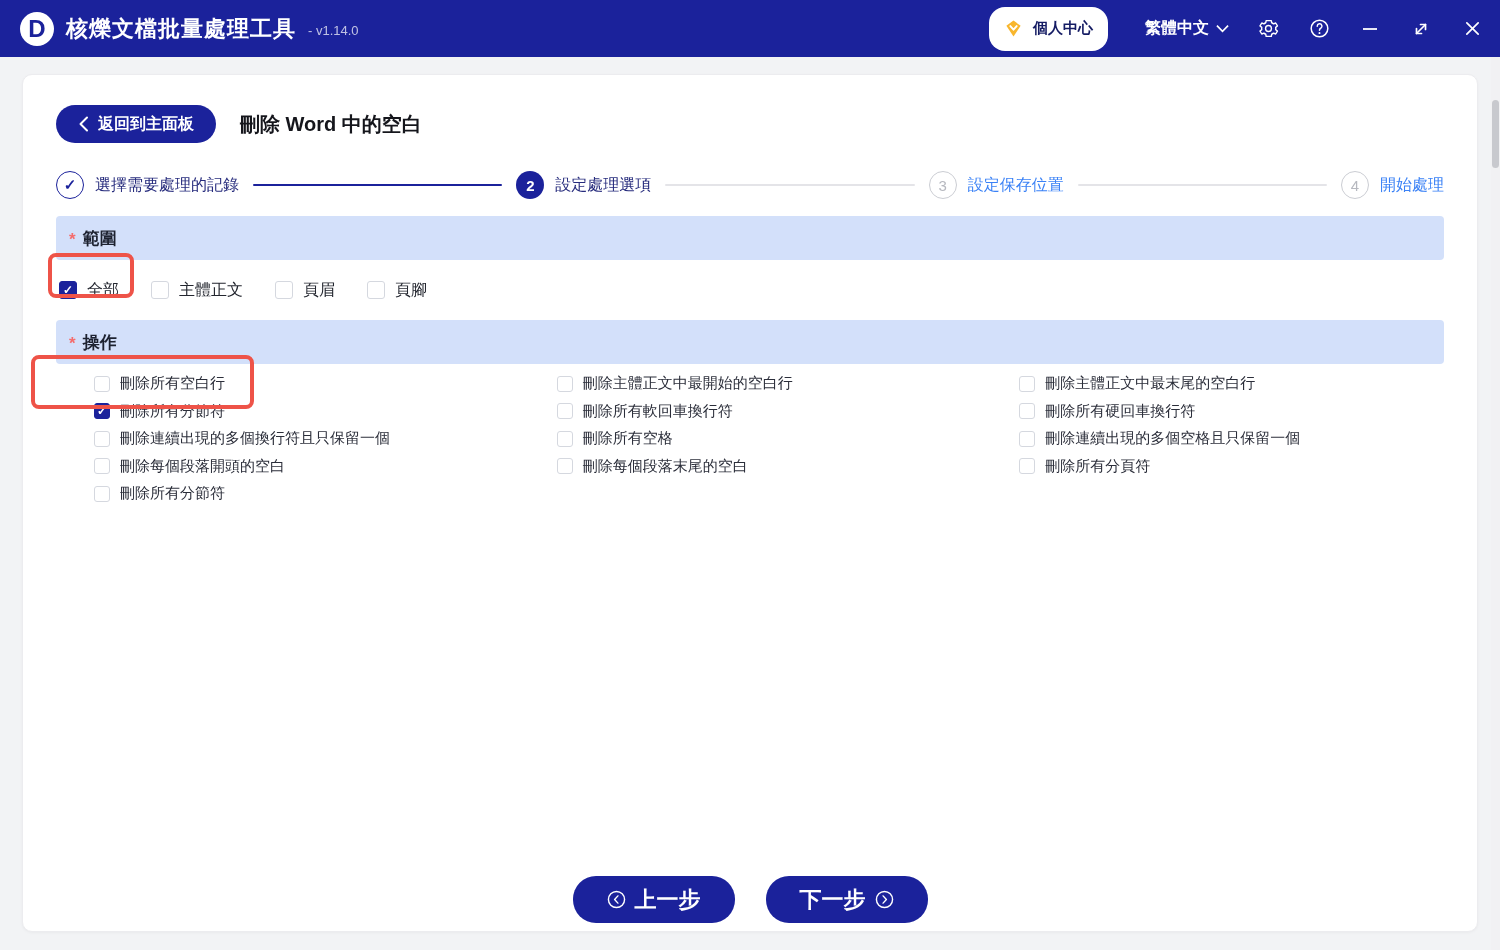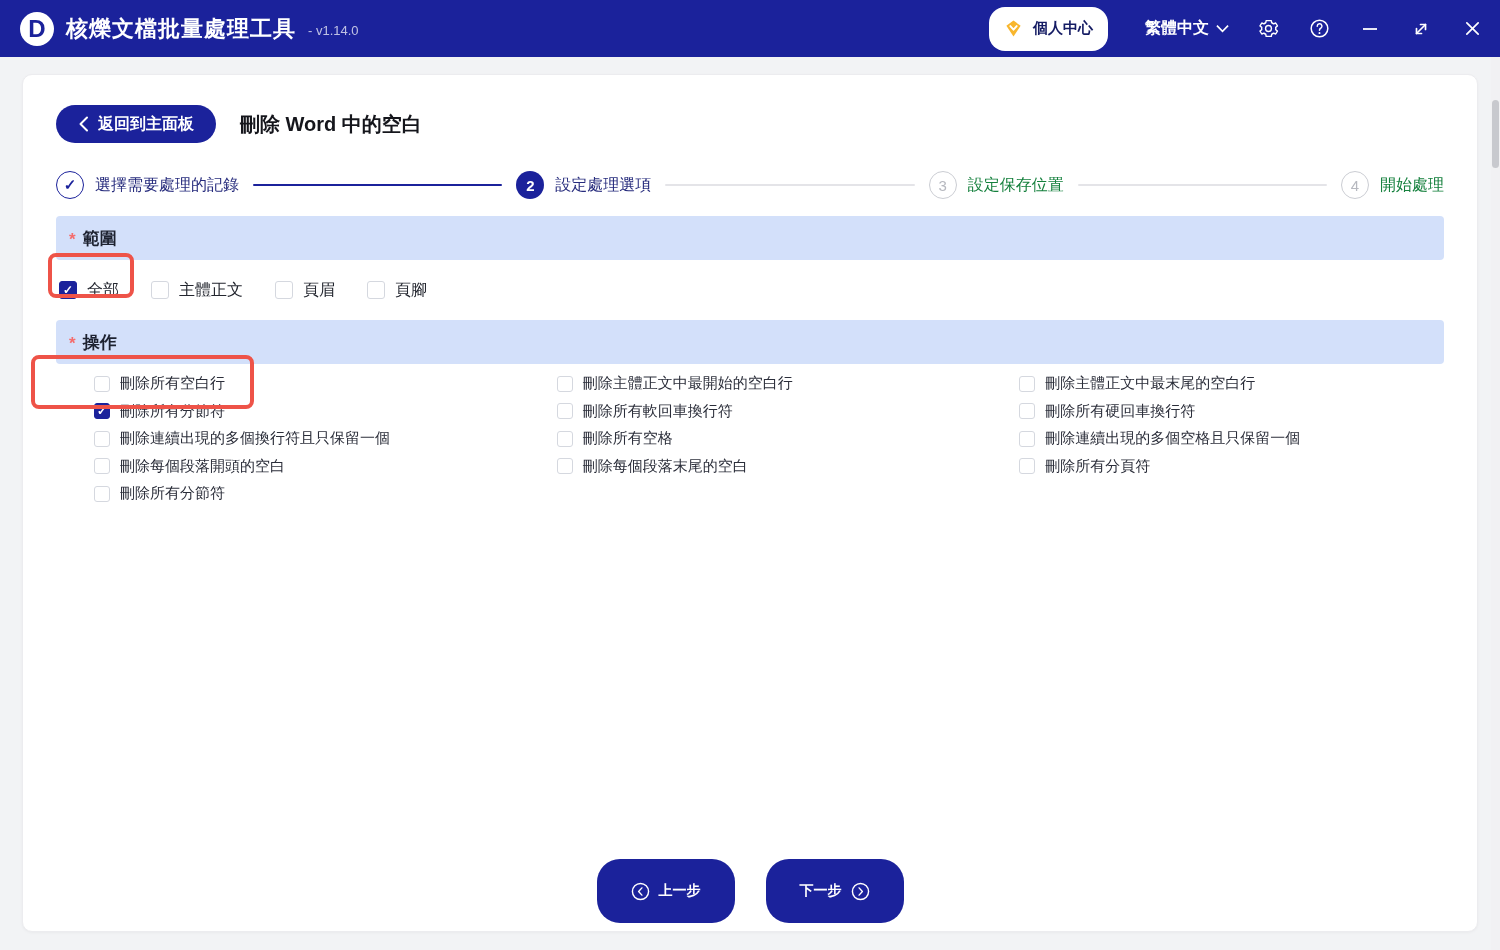--- a/index.html
+++ b/index.html
@@ -38,21 +38,21 @@
   .step-wrap { display:contents; }
   .step { display:flex; align-items:center; gap:11px; }
   .step-circle { width:28px; height:28px; border-radius:50%; display:flex; align-items:center; justify-content:center;
     font-size:15px; flex:none; }
   .step.done .step-circle { border:1.5px solid var(--primary,#1b229b); color:var(--primary,#1b229b); font-size:0; }
   .step.done .step-circle::after { content:"✓"; font-size:15px; font-weight:700; }
   .step.active .step-circle { background:var(--primary,#1b229b); color:#fff; font-weight:700; }
   .step.pending .step-circle { border:1.5px solid #cbcdd3; color:#b6b8bf; }
   .step-label { font-size:16px; white-space:nowrap; }
   .step.done .step-label, .step.active .step-label { color:#272c7d; font-weight:500; }
-  .step.pending .step-label { color:#15803d; }
+  .step.pending .step-label { color:#3b82f6; }
   .connector { flex:1; height:2px; border-radius:1px; }
   .connector.active { background:var(--primary,#1b229b); }
   .connector.inactive { background:#e4e4e8; }
 
   
   .section-header { height:44px; background:var(--header-bg,#d3e0fa); border-radius:4px;
     display:flex; align-items:center; gap:7px; padding:0 13px; }
   .section-header.scope { margin-top:16px; }
   .required-mark { color:var(--required,#f56c6c); font-size:17px; font-weight:700; margin-top:3px; }
   .section-title { font-size:17px; font-weight:800; color:#1d2230; }
@@ -67,21 +67,21 @@
   .op-label { font-size:15px; color:#2b2e3a; }
 
   .checkbox { width:16px; height:16px; border:1px solid #d5d8df; border-radius:3px; background:#fff;
     display:flex; align-items:center; justify-content:center; flex:none; cursor:pointer; }
   .checkbox.checked { background:var(--primary,#1b229b); border-color:var(--primary,#1b229b); }
   .checkbox.checked::after { content:"✓"; color:#fff; font-size:12px; font-weight:700; line-height:1; }
 
   
   .footer { position:absolute; left:0; right:0; bottom:8px; display:flex; justify-content:center; gap:31px; }
   .nav-btn { display:flex; align-items:center; gap:9px; background:var(--primary,#1b229b); color:#fff; border:none;
-    height:64px; border-radius:23px; padding:0 34px; font-size:14px; font-weight:600; cursor:pointer;
+    height:47px; border-radius:23px; padding:0 34px; font-size:22px; font-weight:600; cursor:pointer;
     font-family:"Liberation Sans",sans-serif; }
 
   
   .annotation { position:absolute; border:4px solid var(--annotation,#ee5348); border-radius:8px;
     pointer-events:none; z-index:5; }
   #annotation-scope { left:48px; top:253px; width:86px; height:45px; }
   #annotation-operations { left:31px; top:355px; width:223px; height:54px; }
 
   
   .scrollbar-track { position:absolute; right:0; top:57px; bottom:0; width:9px; background:#f1f1f3; }

